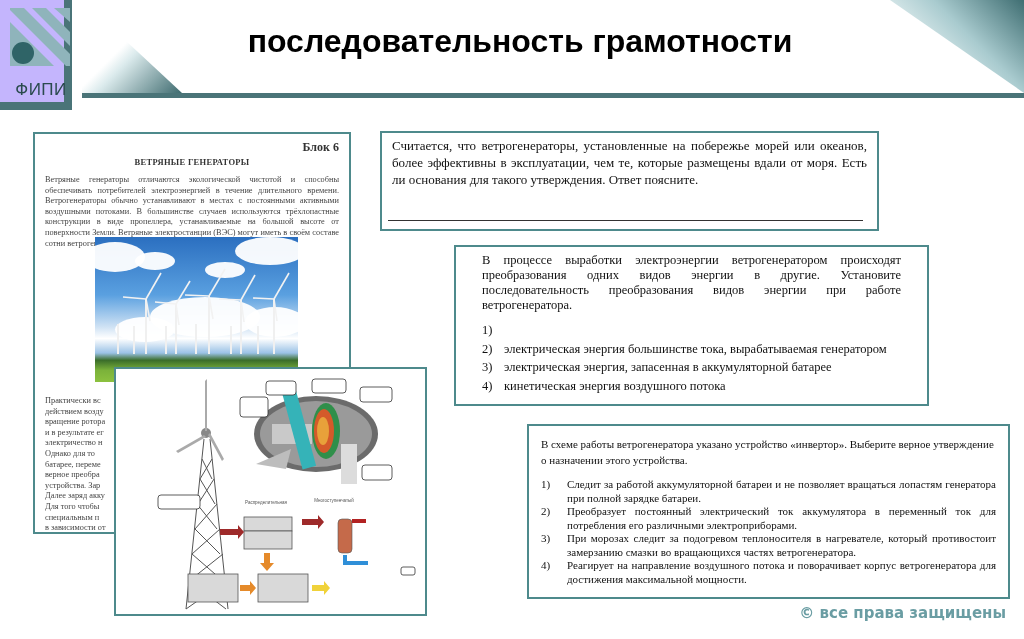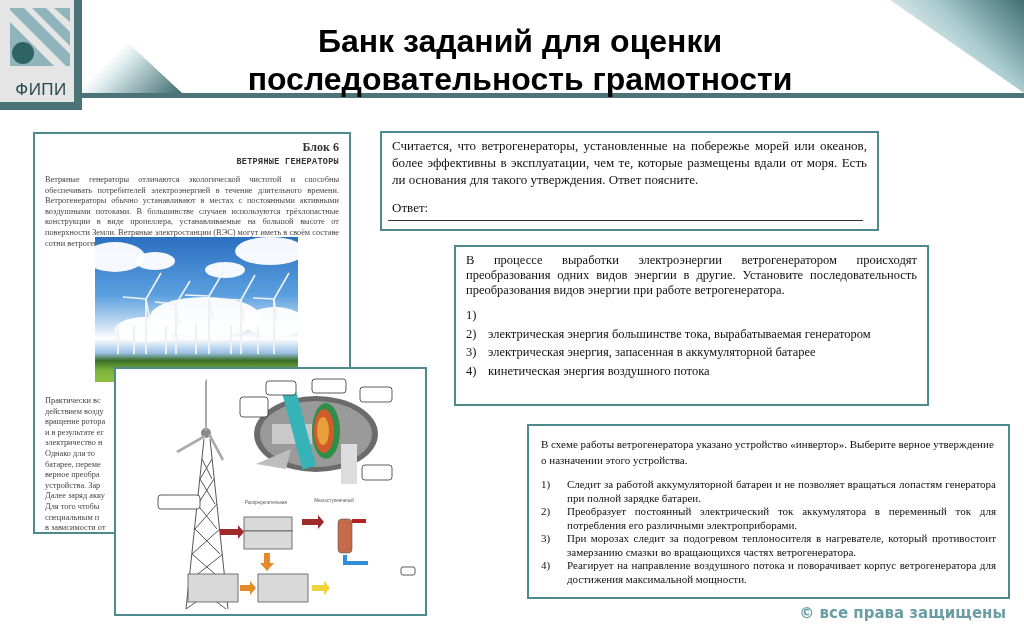--- a/index.html
+++ b/index.html
@@ -1,22 +1,22 @@
 <!DOCTYPE html>
 <html><head>
 <meta charset="utf-8">
 <style>
   * { box-sizing: border-box; margin: 0; padding: 0; }
   html, body { width: 1024px; height: 639px; overflow: hidden; background: #ffffff; }
   body { position: relative; font-family: "Liberation Serif", serif; color: #1a1a1a; }
 
   
   .logo-box {
-    position: absolute; left: 0; top: 0; width: 82px; height: 110px;
-    background: #e5e5e5; border-right: 8px solid #4a7478; border-bottom: 8px solid #4a7478;
+    position: absolute; left: 0; top: 0; width: 72px; height: 110px;
+    background: #c4b5fd; border-right: 8px solid #4a7478; border-bottom: 8px solid #4a7478;
     box-shadow: none;
   }
   .logo-box .stripe-area { position: absolute; left: 10px; top: 8px; width: 60px; height: 58px; }
   .logo-text {
     position: absolute; left: 6px; top: 80px; width: 70px; text-align: center;
     font-family: "Liberation Sans", sans-serif; font-size: 17px; color: #2a4a4e; letter-spacing: 0.5px;
   }
   .header-wedge-left {
     position: absolute; left: 82px; top: 0; width: 100px; height: 93px;
     background: linear-gradient(135deg, rgba(255,255,255,0) 0%, rgba(255,255,255,0) 45%, #dcebed 55%, #3e6b6f 100%);
@@ -36,42 +36,42 @@
   }
 
   
   .card {
     position: absolute; background: #fff; border: 2px solid #4e8a8c;
   }
 
   
   .doc-card { left: 33px; top: 132px; width: 318px; height: 402px; padding: 6px 10px; overflow: hidden; }
   .doc-block { text-align: right; font-size: 12px; font-weight: bold; color: #333; }
-  .doc-title { text-align: right; font-size: 8.5px; font-weight: bold; margin-top: 2px; color: #333; letter-spacing: 0.3px; font-family: Liberation Mono, monospace; }
+  .doc-title { text-align: center; font-size: 8.5px; font-weight: bold; margin-top: 2px; color: #333; letter-spacing: 0.3px; }
   .doc-para { font-size: 8.3px; line-height: 10.6px; text-align: justify; margin-top: 8px; color: #444; text-indent: 0; }
   .photo {
     position: absolute; left: 60px; top: 103px; width: 203px; height: 145px;
     background: linear-gradient(180deg, #2b6fc0 0%, #5aa0e0 40%, #cfe2f4 62%, #ffffff 70%, #9bc2e6 80%, #3a6d2a 85%, #7bb23a 92%, #8cc13f 100%);
     overflow: hidden;
   }
   .cloud { position: absolute; background: #fff; border-radius: 50%; opacity: 0.95; }
   .turbine { position: absolute; bottom: 28px; width: 2px; background: #f0f0f0; }
   .doc-para2 { position: absolute; left: 10px; top: 262px; width: 75px; font-size: 8.3px; line-height: 10.6px; color: #444; }
 
   
   .diagram-card { left: 114px; top: 367px; width: 313px; height: 249px; overflow: hidden; }
 
   
   .q1-card { left: 380px; top: 131px; width: 499px; height: 100px; padding: 4px 10px 0 10px; }
   .q1-text { font-size: 13px; line-height: 17px; text-align: justify; color: #111; }
   .q1-answer { font-size: 13px; margin-top: 12px; color: #111; }
   .q1-line { position: absolute; left: 6px; right: 14px; top: 87px; height: 1px; background: #333; }
 
   
-  .q2-card { left: 454px; top: 245px; width: 475px; height: 161px; padding: 6px 10px; }
+  .q2-card { left: 454px; top: 245px; width: 475px; height: 161px; padding: 6px 26px; }
   .q2-text { font-size: 12.5px; line-height: 15px; text-align: justify; color: #111; text-align-last: left; }
   .q2-list { list-style: none; margin-top: 8px; }
   .q2-list li { font-size: 12.5px; line-height: 18.5px; color: #111; display: flex; }
   .q2-list .num { width: 22px; flex: none; }
 
   
   .q3-card { left: 527px; top: 424px; width: 483px; height: 175px; padding: 10px 12px; }
   .q3-text { font-size: 11px; line-height: 16px; color: #111; }
   .q3-list { list-style: none; margin-top: 10px; }
   .q3-list li { font-size: 11px; line-height: 13.5px; color: #111; display: flex; margin-bottom: 0px; }
@@ -95,21 +95,20 @@
     <polygon points="0,0 14,0 60,46 60,58 56,58 0,2" fill="#8fb4bb"></polygon>
     <polygon points="22,0 36,0 60,24 60,38" fill="#8fb4bb"></polygon>
     <polygon points="44,0 60,0 60,14" fill="#8fb4bb"></polygon>
     <polygon points="0,14 44,58 0,58" fill="#8fb4bb"></polygon>
     <circle cx="13" cy="45" r="11" fill="#2f6467"></circle>
   </svg>
   <div class="logo-text">ФИПИ</div>
 </div>
 
 <div class="title">
-  <div>Банк заданий для оценки</div>
   <div>последовательность грамотности</div>
 </div>
 
 <div class="card doc-card">
   <div class="doc-block">Блок 6</div>
   <div class="doc-title">ВЕТРЯНЫЕ ГЕНЕРАТОРЫ</div>
   <div class="doc-para">Ветряные генераторы отличаются экологической чистотой и способны обеспечивать потребителей электроэнергией в течение длительного времени. Ветрогенераторы обычно устанавливают в местах с постоянными активными воздушными потоками. В большинстве случаев используются трёхлопастные конструкции в виде пропеллера, устанавливаемые на большой высоте от поверхности Земли. Ветряные электростанции (ВЭС) могут иметь в своём составе сотни ветрогенераторов.</div>
 
   <div class="photo">
     <div class="cloud" style="left:-10px;top:5px;width:60px;height:30px;"></div>
@@ -230,21 +229,20 @@
     <polygon points="196,216 208,216 208,212 214,219 208,226 208,222 196,222" fill="#f0d23a"></polygon>
 
     <rect x="222" y="150" width="14" height="34" rx="4" fill="#c56a4a" stroke="#555" stroke-width="0.6"></rect>
     <path d="M236,152 H250" stroke="#b22222" stroke-width="4" fill="none"></path>
     <path d="M229,186 V194 H252" stroke="#2f8fd8" stroke-width="4" fill="none"></path>
   </svg>
 </div>
 
 <div class="card q1-card">
   <div class="q1-text">Считается, что ветрогенераторы, установленные на побережье морей или океанов, более эффективны в эксплуатации, чем те, которые размещены вдали от моря.  Есть ли основания для такого утверждения. Ответ поясните.</div>
-  <div class="q1-answer">Ответ:</div>
   <div class="q1-line"></div>
 </div>
 
 <div class="card q2-card">
   <div class="q2-text">В процессе выработки электроэнергии ветрогенератором происходят преобразования одних видов энергии в другие. Установите последовательность преобразования видов энергии при работе ветрогенератора.</div>
   <ul class="q2-list">
     <li>
         <span class="num">1)</span>
       </li>
     <li>

